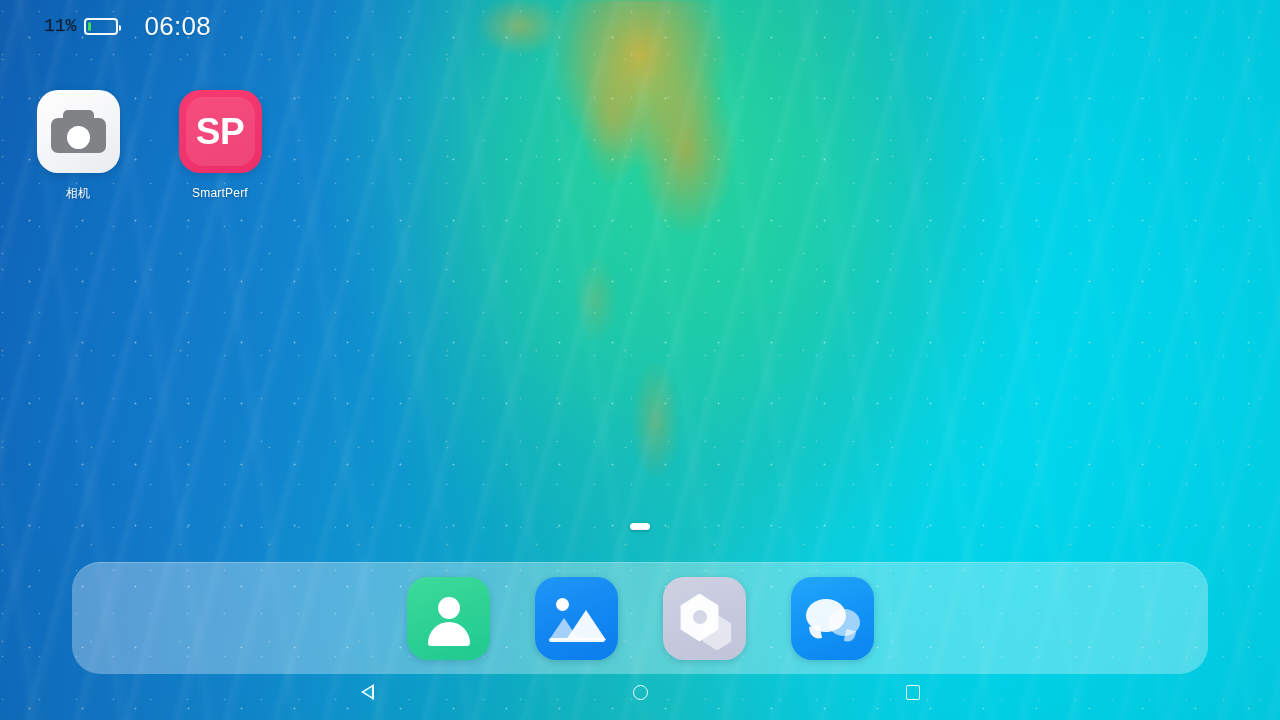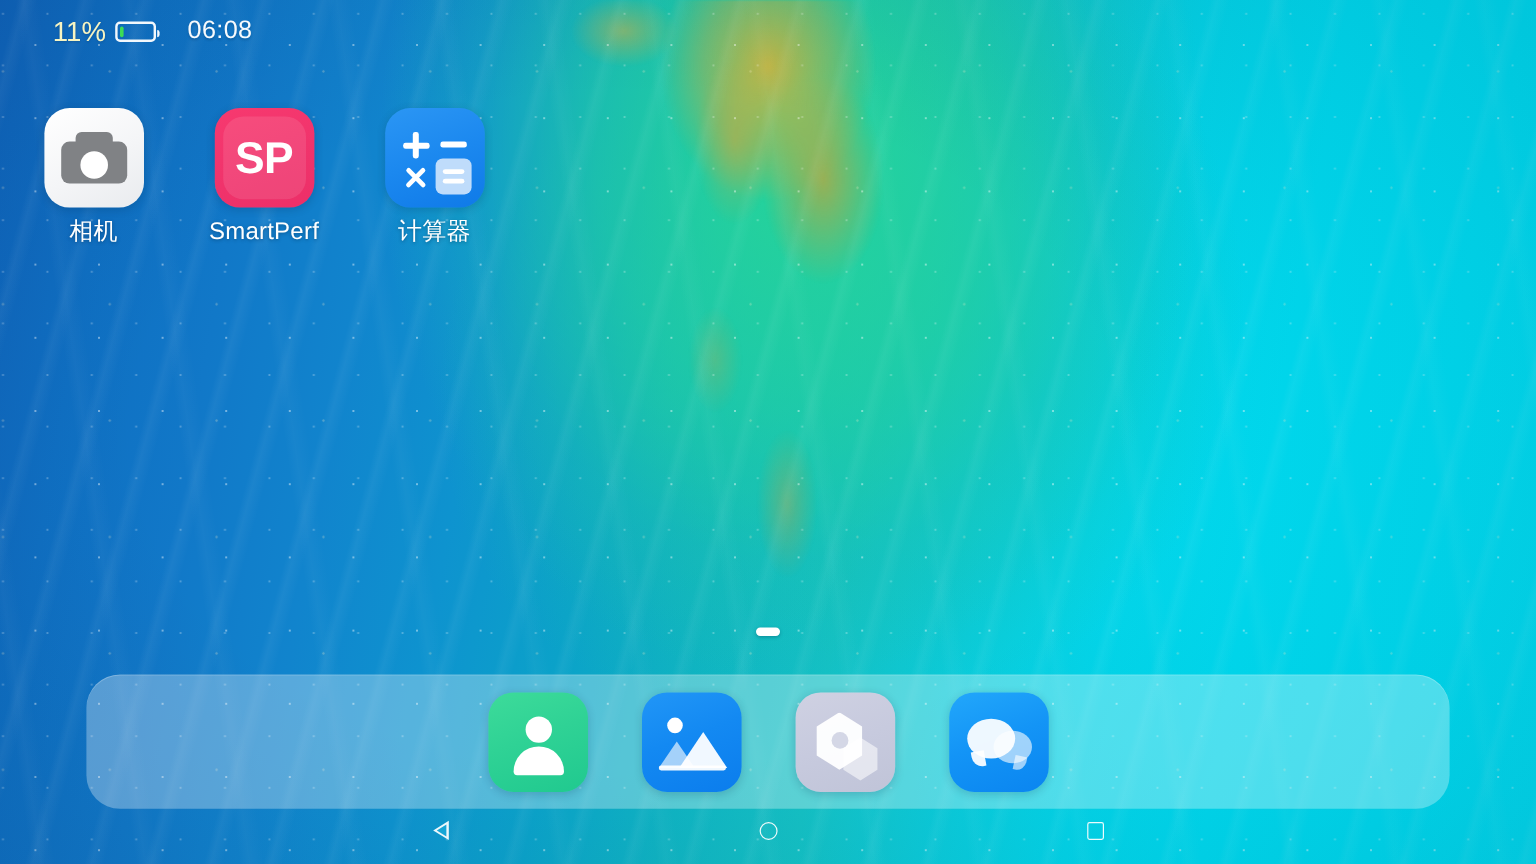--- a/index.html
+++ b/index.html
@@ -137,25 +137,26 @@
   .bar.b4 { height: 18px; }
   .sig-star {
     position: absolute;
     left: -6px; top: 1px;
     color: #ffffff;
     font-size: 11px;
     line-height: 1;
     opacity: 0.9;
   }
   .sb-battery-pct {
-    color: #fef9c3;
-    font-size: 23px;
+    color: #0f172a;
+    font-size: 18px;
     text-shadow: 0 1px 2px rgba(0,40,70,0.25);
     margin-right: 8px;
     opacity: 0.97;
+    font-family: Liberation Mono, monospace;
   }
   .battery-icon {
     position: relative;
     width: 34px; height: 17px;
     border: 2px solid rgba(255,255,255,0.95);
     border-radius: 4px;
     box-sizing: border-box;
     display: flex;
     align-items: center;
     padding: 2px;
@@ -168,21 +169,21 @@
     background: rgba(255,255,255,0.95);
     border-radius: 0 2px 2px 0;
   }
   .battery-fill {
     height: 100%;
     background: #3ddc56;
     border-radius: 1.5px;
   }
   .sb-clock {
     color: #ffffff;
-    font-size: 21px;
+    font-size: 26px;
     margin-left: 26px;
     letter-spacing: 0.3px;
     text-shadow: 0 1px 2px rgba(0,40,70,0.25);
     opacity: 0.97;
   }
 
   
   #app-grid {
     position: absolute;
     top: 90px;
@@ -203,21 +204,21 @@
     height: 83px;
     border-radius: 21px;
     position: relative;
     overflow: hidden;
     box-shadow: 0 2px 7px rgba(0,40,70,0.20);
     flex: none;
   }
   .app-label {
     margin-top: 10px;
     color: #ffffff;
-    font-size: 20px;
+    font-size: 12px;
     line-height: 20px;
     white-space: nowrap;
     text-shadow: 0 1px 3px rgba(0,45,80,0.48);
     letter-spacing: 0.2px;
   }
 
   
   .ic-camera { background: linear-gradient(150deg,#ffffff 0%, #f4f5f7 55%, #e9ebee 100%); }
   .cam-body {
     position: absolute;
@@ -644,29 +645,20 @@
 
 
     <div class="app-cell">
       <div class="app-icon ic-smartperf">
         <span class="sp-text">SP</span>
       </div>
       <div class="app-label">SmartPerf</div>
     </div>
 
 
-    <div class="app-cell">
-      <div class="app-icon ic-calc">
-        <span class="calc-plus"></span>
-        <span class="calc-minus"></span>
-        <span class="calc-times"></span>
-        <span class="calc-eqbox"></span>
-      </div>
-      <div class="app-label">计算器</div>
-    </div>
 
 
   </div>
 
   <div id="page-indicator">
     <span class="page-dot"></span>
   </div>
 
   <div id="dock">
 

